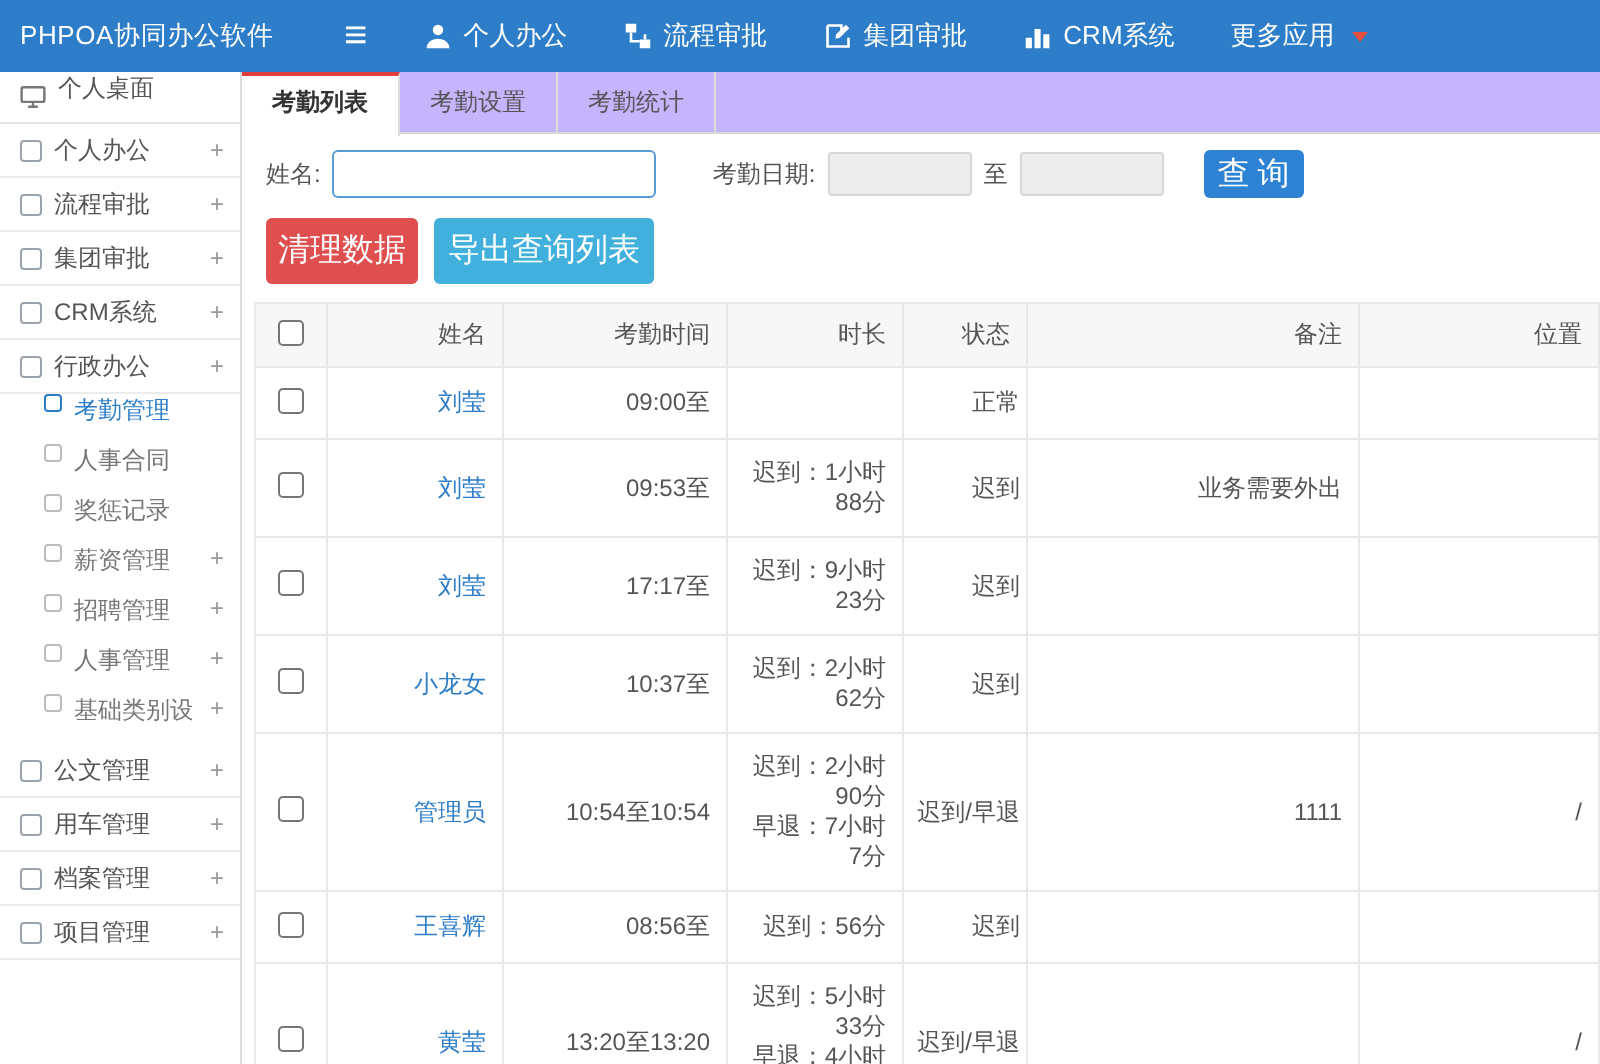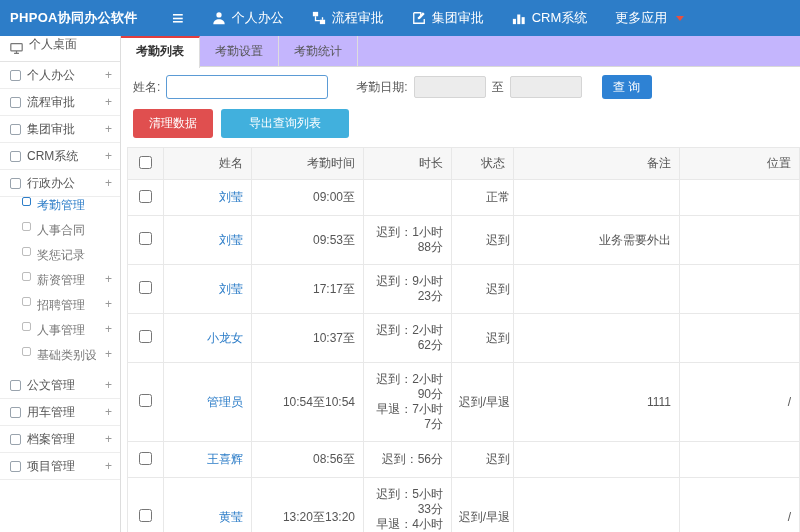--- a/index.html
+++ b/index.html
@@ -4,21 +4,21 @@
 <style>
   :root{
     --blue:#2d7dc8; --qblue:#2e82d4; --red:#e23e3e; --danger:#e04f4f; --export:#41b0dd;
   }
   *{box-sizing:border-box;margin:0;padding:0}
   html,body{width:800px;height:532px;overflow:hidden}
   body{font-family:"Liberation Sans","DejaVu Sans",sans-serif;font-size:12px;color:#555;background:#fff;position:relative}
 
   
   .navbar{height:36px;background:var(--blue);display:flex;align-items:center;color:#fff}
-  .logo{width:158px;padding-left:10px;font-size:13px;font-weight:bold;letter-spacing:.3px;white-space:nowrap}
+  .logo{width:158px;padding-left:10px;font-size:13px;font-weight:normal;letter-spacing:.3px;white-space:nowrap}
   .hamburger{font-size:20px;padding:0 14px;cursor:pointer;line-height:36px}
   .nav-items{display:flex;height:100%}
   .nav-item{display:flex;align-items:center;gap:6px;padding:0 14px;font-size:13px;cursor:pointer;white-space:nowrap}
   .nicon{display:flex;align-items:center}
   .caret{width:0;height:0;border-left:4px solid transparent;border-right:4px solid transparent;border-top:5px solid #e8503e;margin-left:3px}
 
   
   .sidebar{position:absolute;left:0;top:36px;bottom:0;width:121px;background:#fff;border-right:1px solid #ddd;overflow:hidden}
   .side-desktop{height:26px;display:flex;gap:6px;padding:0 10px;border-bottom:1px solid #e3e3e3;color:#555;cursor:pointer}
   .side-item{height:27px;display:flex;align-items:center;gap:6px;padding:0 8px 0 10px;border-bottom:1px solid #ededed;color:#555;cursor:pointer}
@@ -34,25 +34,25 @@
   
   .main{position:absolute;left:121px;top:36px;right:0;bottom:0;background:#fff;overflow:hidden}
   .tabstrip{height:31px;background:#c4b5fd;border-bottom:1px solid #d8d8d8;display:flex}
   .tab{padding:0 15px;line-height:30px;border-right:1px solid #ddd;color:#555;cursor:pointer;white-space:nowrap}
   .tab.active{background:#fff;border-top:2px solid var(--red);line-height:27px;color:#333;font-weight:bold;height:32px}
 
   .filter-bar{display:flex;align-items:center;padding:8px 12px;gap:6px;color:#555}
   .name-input{width:162px;height:24px;border:1px solid #5b9bd5;border-radius:3px;padding:0 6px;outline:none;font-family:inherit;font-size:12px}
   .group-gap{margin-left:22px}
   .date-input{width:72px;height:22px;border:1px solid #d5d5d5;background:#ececec;border-radius:2px;padding:0 5px;font-family:inherit;font-size:12px}
-  .btn{border:none;border-radius:3px;color:#fff;font-size:12px;cursor:pointer;font-family:Liberation Sans, sans-serif;white-space:nowrap}
+  .btn{border:none;border-radius:3px;color:#fff;font-size:16px;cursor:pointer;font-family:Liberation Serif, serif;white-space:nowrap}
   .btn-query{background:var(--qblue);width:50px;height:24px;margin-left:14px}
   .action-bar{padding:2px 12px 9px;display:flex;gap:8px}
-  .btn-danger{background:var(--danger);padding:6px 16px}
-  .btn-export{background:var(--export);padding:6px 28px}
+  .btn-danger{background:var(--danger);padding:6px 6px}
+  .btn-export{background:var(--export);padding:6px 7px}
 
   
   .grid{border-collapse:collapse;table-layout:fixed;width:calc(100% - 6px);margin-left:6px;font-size:12px}
   .grid th,.grid td{border:1px solid #e8e8e8;padding:9px 8px;text-align:right;vertical-align:middle;overflow:hidden}
   .grid th{background:#f7f7f7;color:#555;font-weight:normal;padding:7px 8px;white-space:nowrap}
   .grid th.cb,.grid td.cb{text-align:center;padding:7px 2px}
   .grid td:nth-child(5){padding-left:3px;padding-right:3px}
   .grid td{color:#555}
   .link{color:var(--blue);text-decoration:none;cursor:pointer}
   .late{color:var(--red)}

